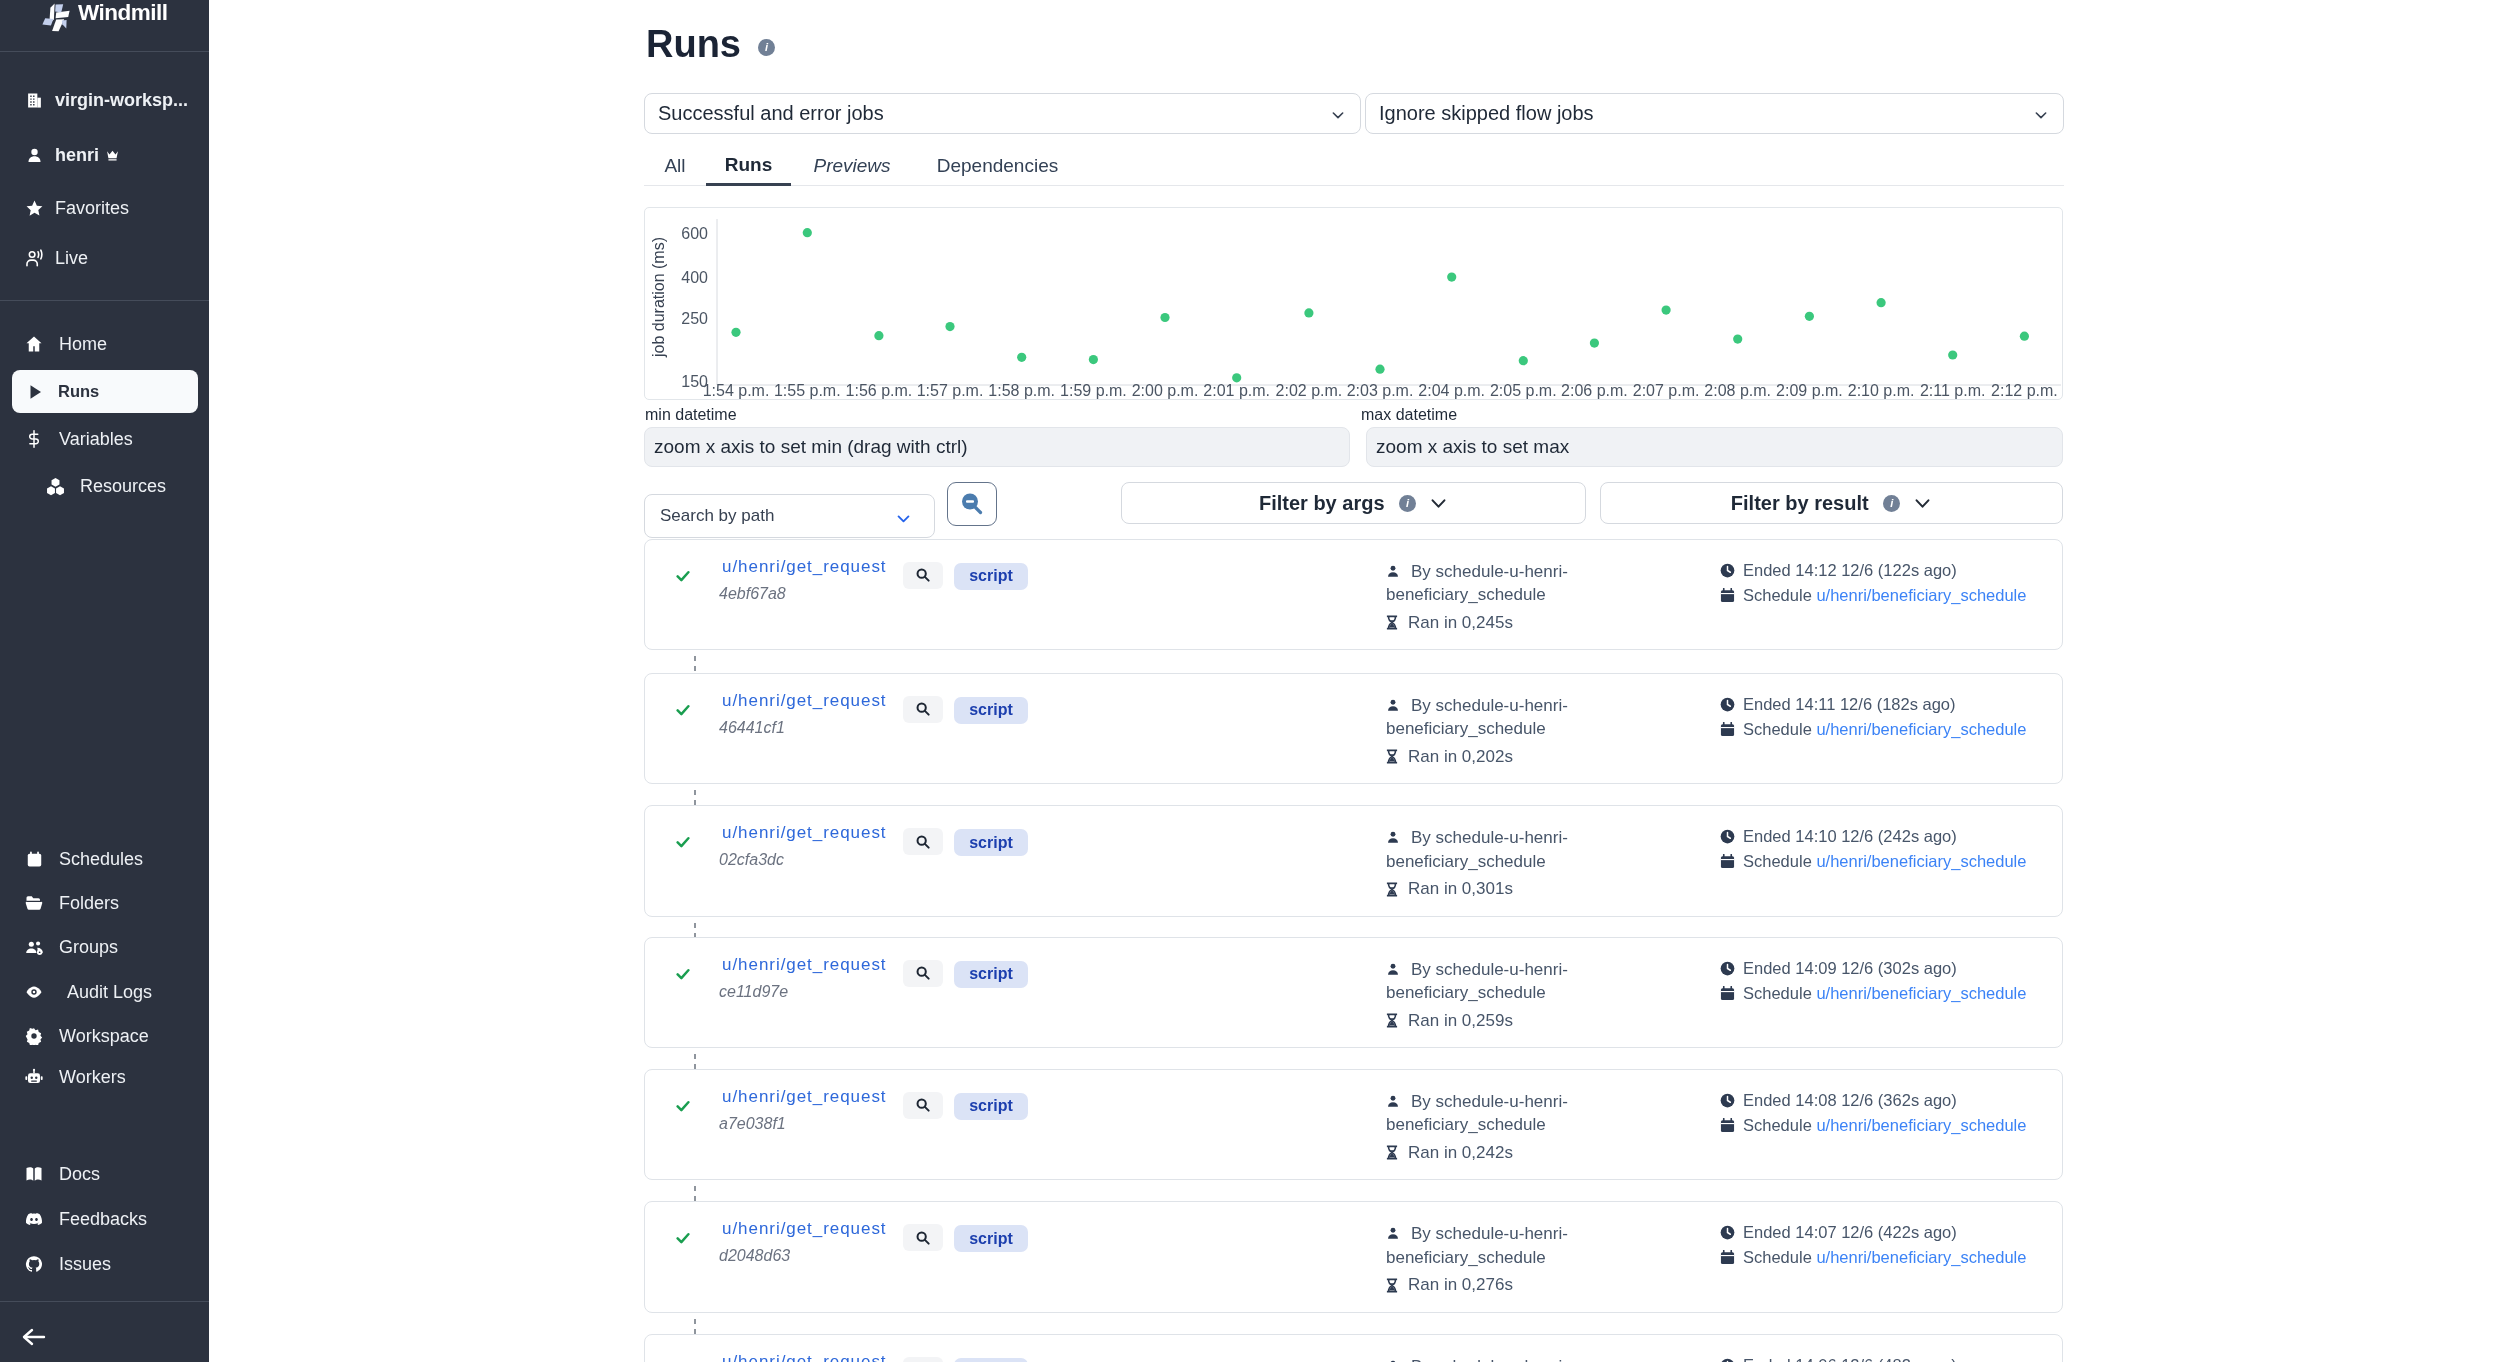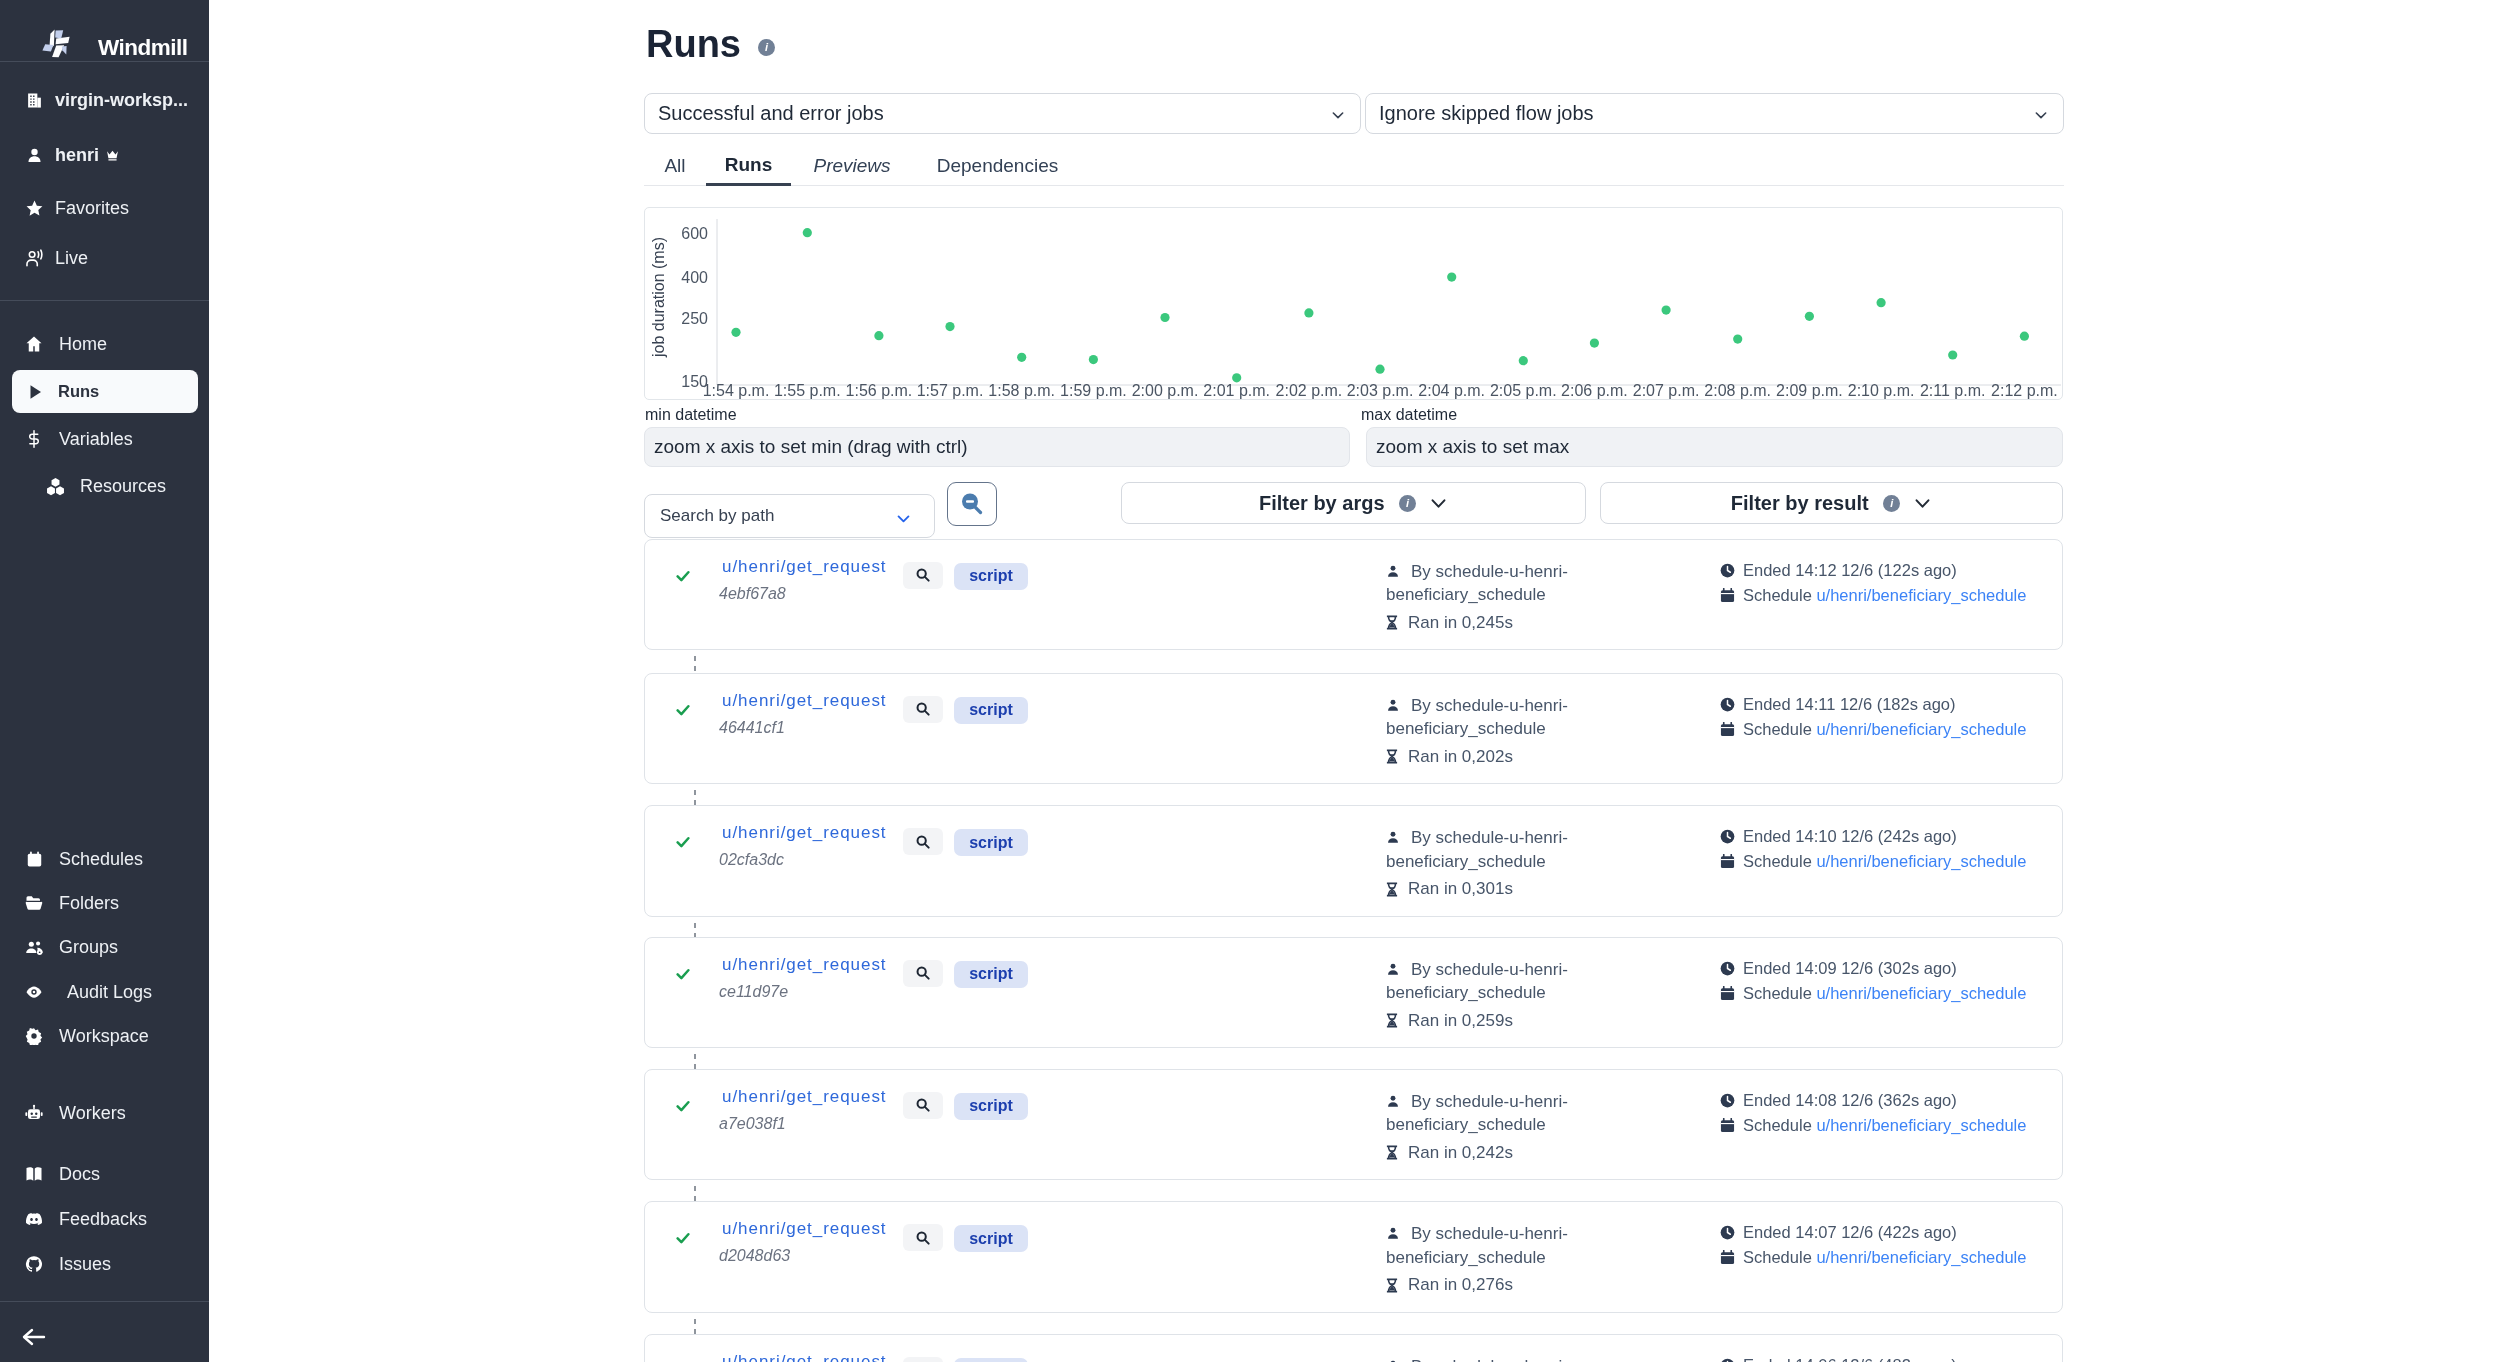--- a/index.html
+++ b/index.html
@@ -1,21 +1,21 @@
 <!DOCTYPE html>
 <html><head>
 <meta charset="utf-8">
 <style>
 * { margin:0; padding:0; box-sizing:border-box; }
 html,body { width:2500px; height:1362px; background:#fff; font-family:"Liberation Sans", sans-serif; overflow:hidden; }
 body { position:relative; }
 
 
 #sidebar { position:absolute; left:0; top:0; width:209px; height:1362px; background:#2c323f; color:#eef1f5; }
-.sb-logo { display:flex; align-items:flex-end; height:62px; padding-left:37px; border-bottom:1px solid #454c5a;gap:20px; }
+.sb-logo { display:flex; align-items:flex-start; height:52px; padding-left:37px; border-bottom:1px solid #454c5a; }
 .sb-logo svg { width:40px; height:40px; margin-top:-5px; }
 .sb-logo .wm { font-size:22.5px; font-weight:800; color:#fff; margin-left:1px; letter-spacing:-0.5px; }
 .sb-item { display:flex; align-items:center; position:absolute; left:0; width:209px; height:34px; color:#eef1f5; font-size:18px; }
 .sb-item .ic { width:20px; height:20px; margin-left:24px; flex:none; display:flex; align-items:center; justify-content:center; }
 .sb-item .lb { margin-left:15px; white-space:nowrap; }
 .sb-item.semib .lb { font-weight:700; margin-left:11px; }
 .sb-item.tight .lb { margin-left:11px; }
 .sb-div { position:absolute; left:0; width:209px; border-top:1px solid #454c5a; }
 .sb-pill { position:absolute; left:12px; top:370px; width:186px; height:43px; background:#f8fafc; border-radius:8px; }
 .sb-pill-inner { display:flex; align-items:center; height:43px; color:#2c323f; font-size:16.5px; font-weight:700; }
@@ -203,21 +203,21 @@
     </div>
   <div class="sb-item" style="top:1019px;">
       <span class="ic">
         <svg width="18" height="18" viewBox="0 0 24 24" fill="#fff">
           <path d="M12 1.5l2 2.8 3.4-.9.9 3.4 3.2 1.4-.9 3.3 2.3 2.5-2.3 2.5.9 3.3-3.2 1.4-.9 3.4-3.4-.9-2 2.8-2-2.8-3.4.9-.9-3.4-3.2-1.4.9-3.3L1 12l2.3-2.5-.9-3.3 3.2-1.4.9-3.4 3.4.9z"></path>
           <circle cx="12" cy="12" r="3.6" fill="#2c323f"></circle>
         </svg>
       </span>
       <span class="lb">Workspace</span>
     </div>
-  <div class="sb-item" style="top:1096px;">
+  <div class="sb-item" style="top:1060px;">
       <span class="ic">
         <svg width="18" height="18" viewBox="0 0 24 24" fill="#fff">
           <rect x="4" y="7" width="16" height="13" rx="3"></rect>
           <path d="M12 3v4" stroke="#fff" stroke-width="2"></path>
           <circle cx="12" cy="2.5" r="1.5"></circle>
           <rect x="0.5" y="11" width="2.5" height="5" rx="1"></rect>
           <rect x="21" y="11" width="2.5" height="5" rx="1"></rect>
           <circle cx="9" cy="13" r="1.6" fill="#2c323f"></circle>
           <circle cx="15" cy="13" r="1.6" fill="#2c323f"></circle>
           <rect x="8" y="16.5" width="8" height="1.8" rx="0.9" fill="#2c323f"></rect>

